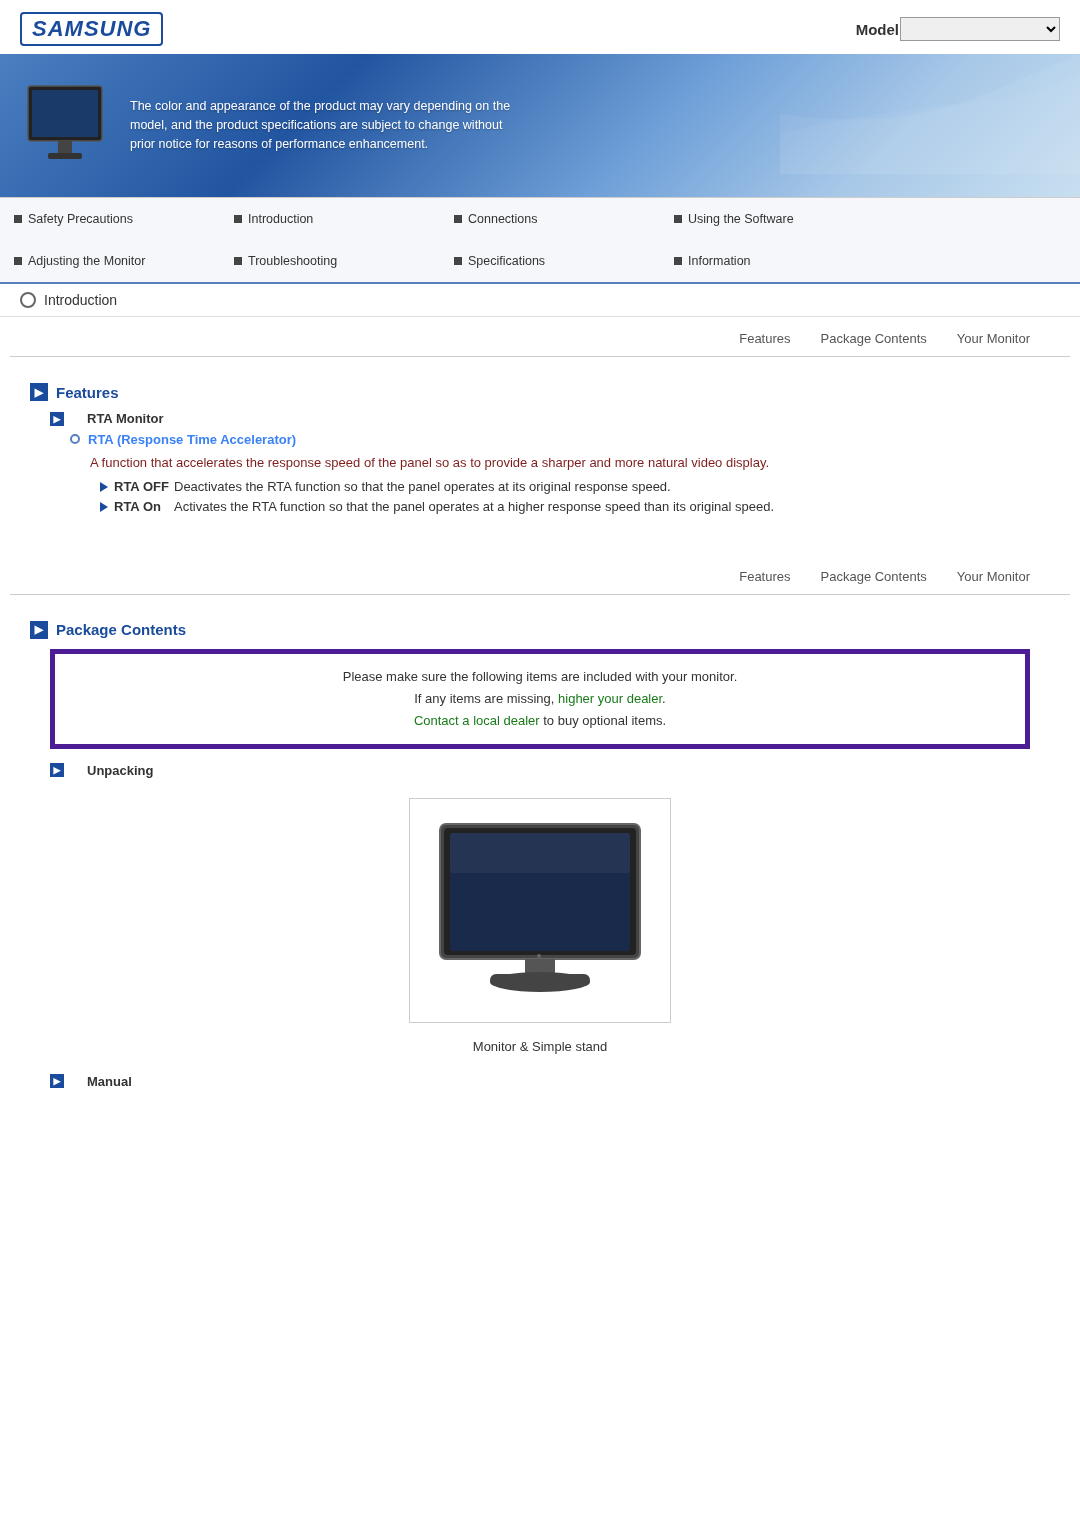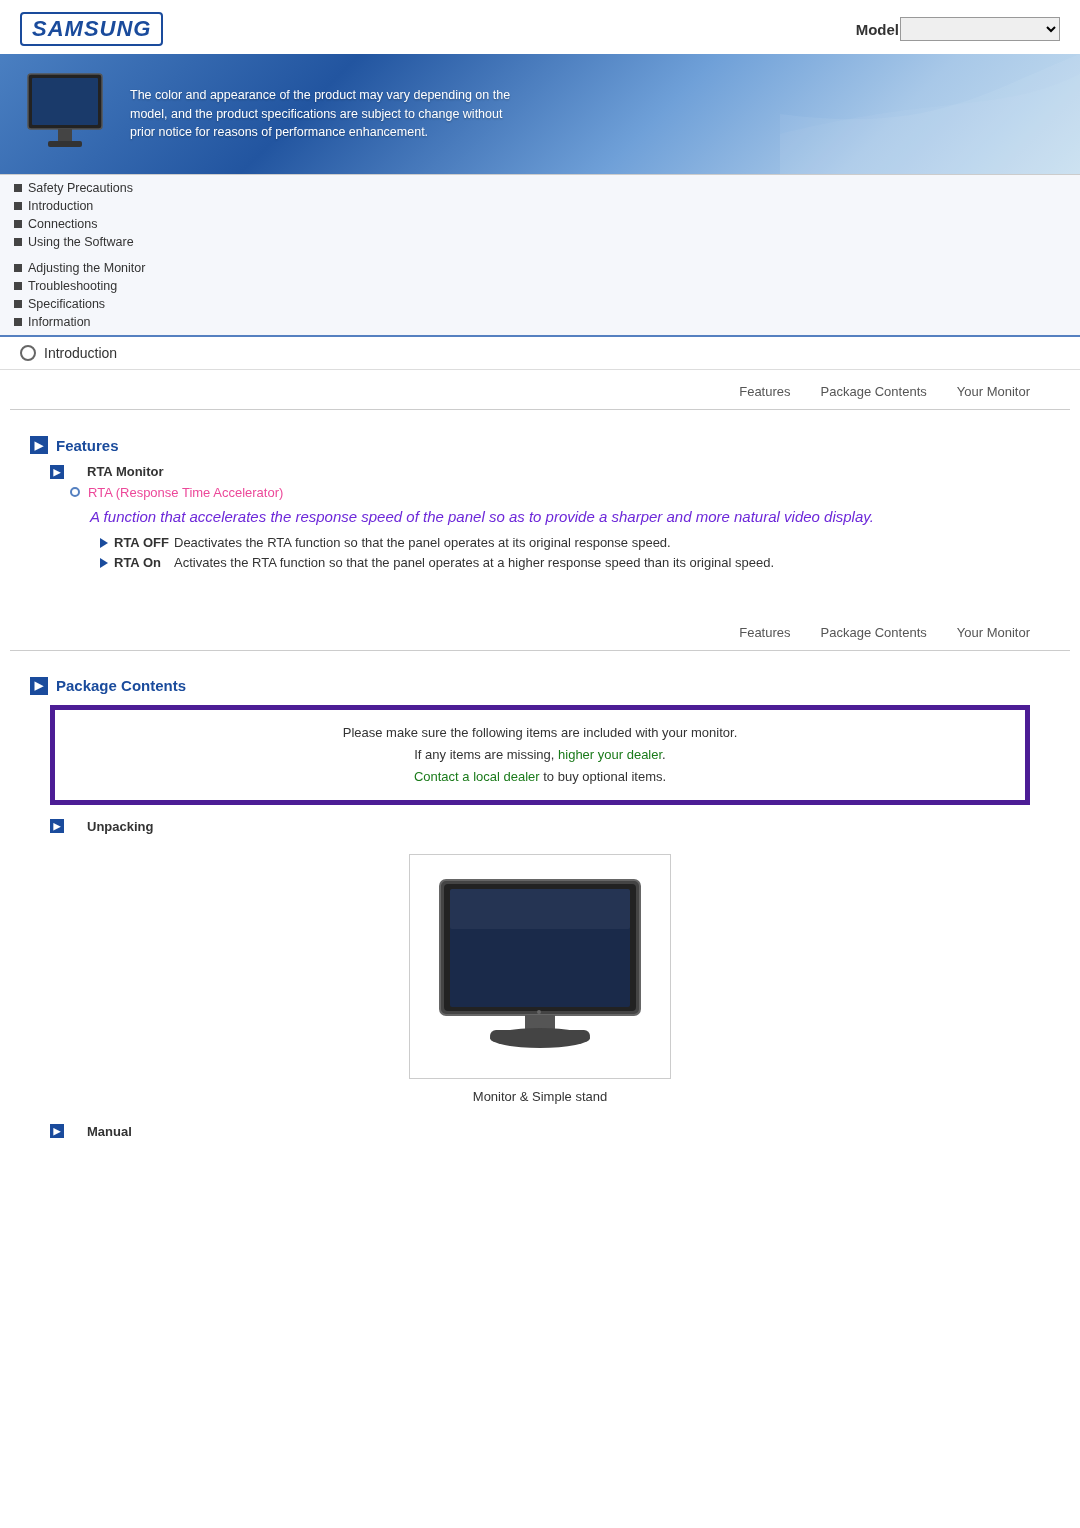--- a/index.html
+++ b/index.html
@@ -45,21 +45,21 @@
     .model-select {
       width: 160px;
       height: 24px;
       border: 1px solid #999;
       font-size: 13px;
     }
 
     
     .banner {
       margin: 8px 0 0 0;
-      height: 120px;
+      height: 143px;
       background: linear-gradient(135deg, #4a7fc1 0%, #2255a0 30%, #6fa0d8 60%, #a8c8e8 80%, #c8dff0 100%);
       display: flex;
       align-items: center;
       padding: 10px 20px;
       position: relative;
       overflow: hidden;
     }
     .banner-monitor-img {
       width: 90px;
       height: 90px;
@@ -88,22 +88,21 @@
 
     
     .nav-bar {
       border-top: 1px solid #ccc;
       border-bottom: 2px solid #5580c0;
       background: #f5f7fb;
       padding: 0;
     }
     .nav-row {
       display: flex;
-      padding: 4px 10px;
-      flex-direction: column;
+      padding: 12px 10px;
     }
     .nav-item {
       display: flex;
       align-items: center;
       width: 220px;
       padding: 2px 4px;
       font-size: 12.5px;
       color: #333;
       cursor: pointer;
     }
@@ -221,31 +220,30 @@
       height: 10px;
       border-radius: 50%;
       border: 2px solid #5580c0;
       display: inline-block;
       margin-right: 8px;
       margin-top: 2px;
       flex-shrink: 0;
     }
     .bullet-text {
       font-size: 13px;
-      color: #ec4899;
-      font-weight: normal;
+      color: #3b82f6;
+      font-weight: bold;
     }
 
     
     .desc-text {
-      font-size: 15px;
-      color: #6d28d9;
+      font-size: 13px;
+      color: #7f1d1d;
       margin: 6px 0 6px 60px;
       line-height: 1.5;
-      font-style: italic;
     }
 
     
     .arrow-item {
       display: flex;
       align-items: flex-start;
       margin: 5px 0 5px 70px;
       font-size: 13px;
       color: #333;
     }
@@ -291,21 +289,21 @@
       margin: 20px 0;
     }
     .monitor-image-box {
       border: 1px solid #ccc;
       padding: 20px;
       background: #fff;
     }
     .monitor-caption {
       font-size: 13px;
       color: #333;
-      margin-top: 10px;
+      margin-top: 16px;
       text-align: center;
     }
   </style>
 </head>
 <body>
 
 <div class="header">
   <div class="samsung-logo">
     <span class="samsung-logo-text">SAMSUNG</span>
   </div>

